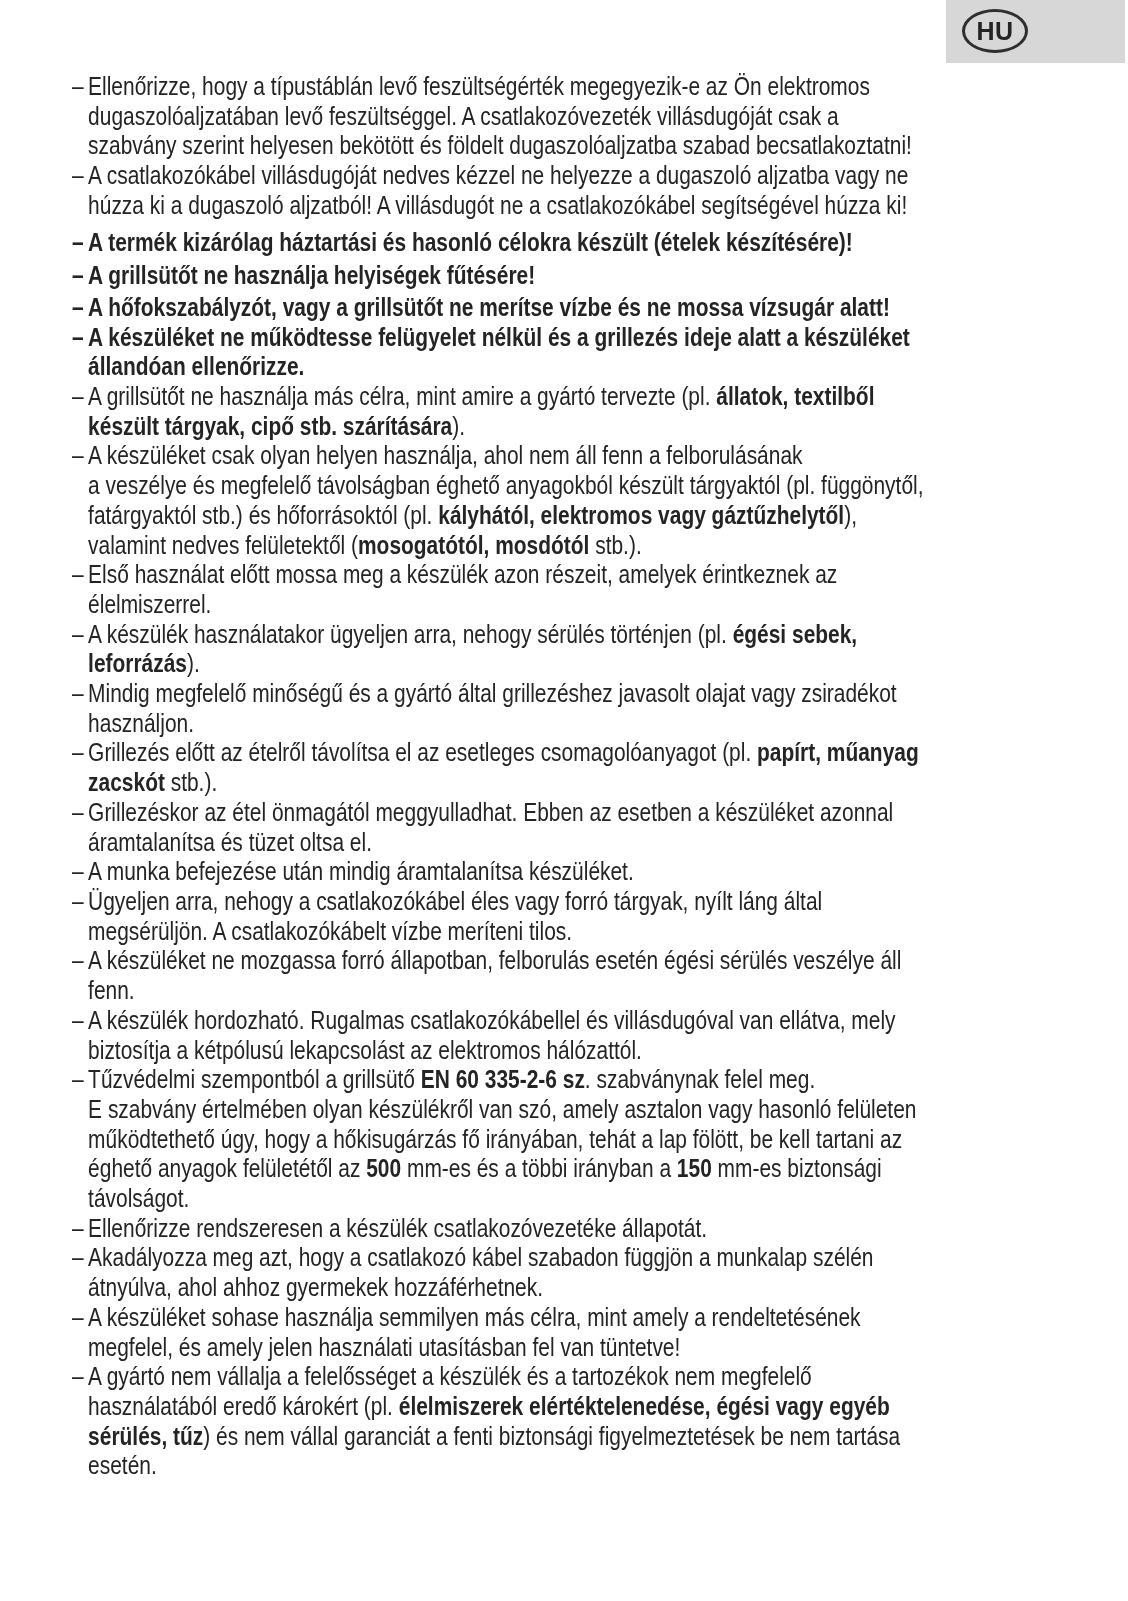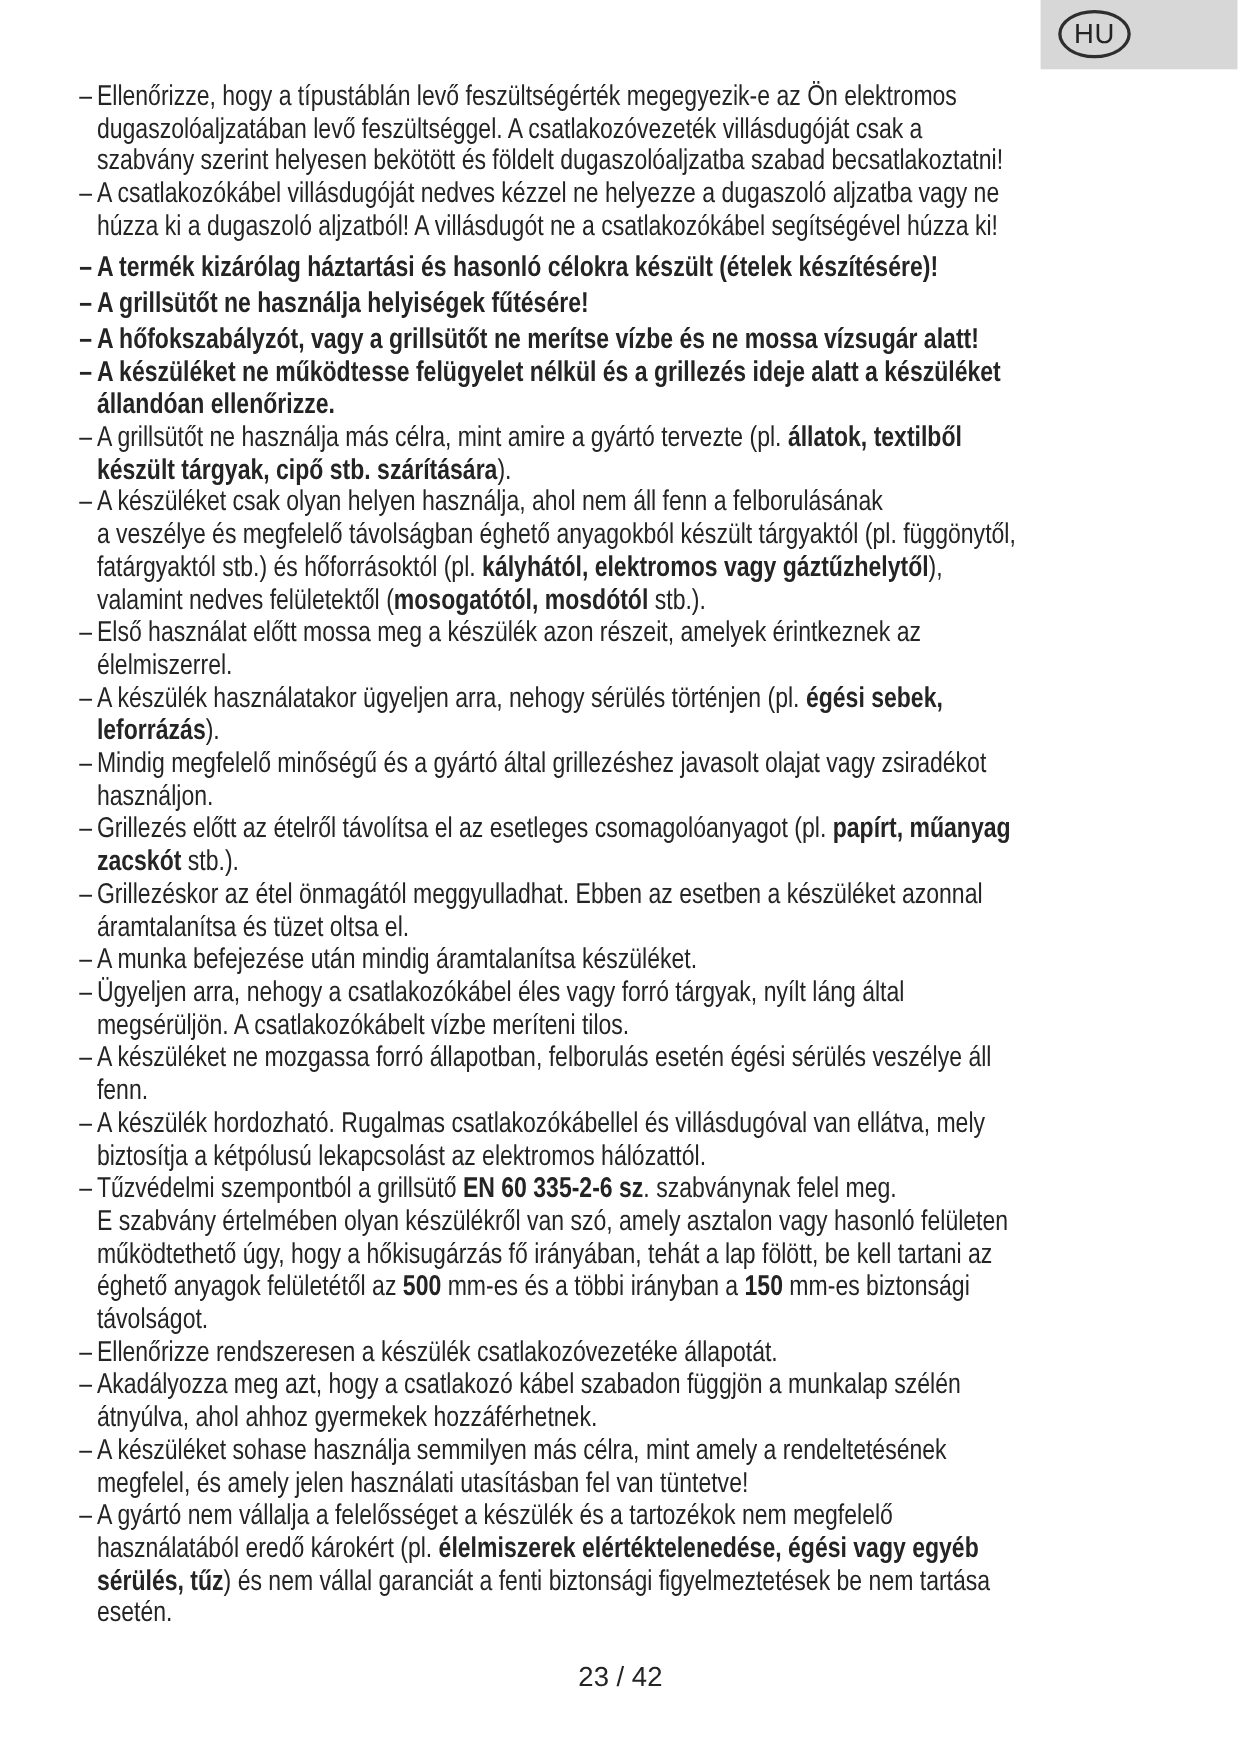--- a/index.html
+++ b/index.html
@@ -36,21 +36,21 @@
     width: 60px;
     height: 38px;
     border: 3px solid #2e2e2e;
     border-radius: 50%;
     display: flex;
     align-items: center;
     justify-content: center;
   }
   .lang-code {
     font-size: 25px;
-    font-weight: 400;
+    font-weight: 700;
     color: #242424;
     letter-spacing: 0.5px;
   }
   
   .content {
     position: absolute;
     left: 72px;
     top: 72px;
     width: 1240px;
     transform: scaleX(0.805);
@@ -144,15 +144,14 @@
 átnyúlva, ahol ahhoz gyermekek hozzáférhetnek.</span></span></div>
         <div class="item"><span class="dash">–</span><span class="item-text"><span class="seg">A készüléket sohase használja semmilyen más célra, mint amely a rendeltetésének
 megfelel, és amely jelen használati utasításban fel van tüntetve!</span></span></div>
         <div class="item"><span class="dash">–</span><span class="item-text"><span class="seg">A gyártó nem vállalja a felelősséget a készülék és a tartozékok nem megfelelő
 használatából eredő károkért (pl. </span><span class="seg b">élelmiszerek elértéktelenedése, égési vagy egyéb
 sérülés, tűz</span><span class="seg">) és nem vállal garanciát a fenti biztonsági figyelmeztetések be nem tartása
 esetén.</span></span></div>
       </div>
   </div>
 
-  <div class="footer">23 / 42</div>
 
 </div>
 
 </body></html>

